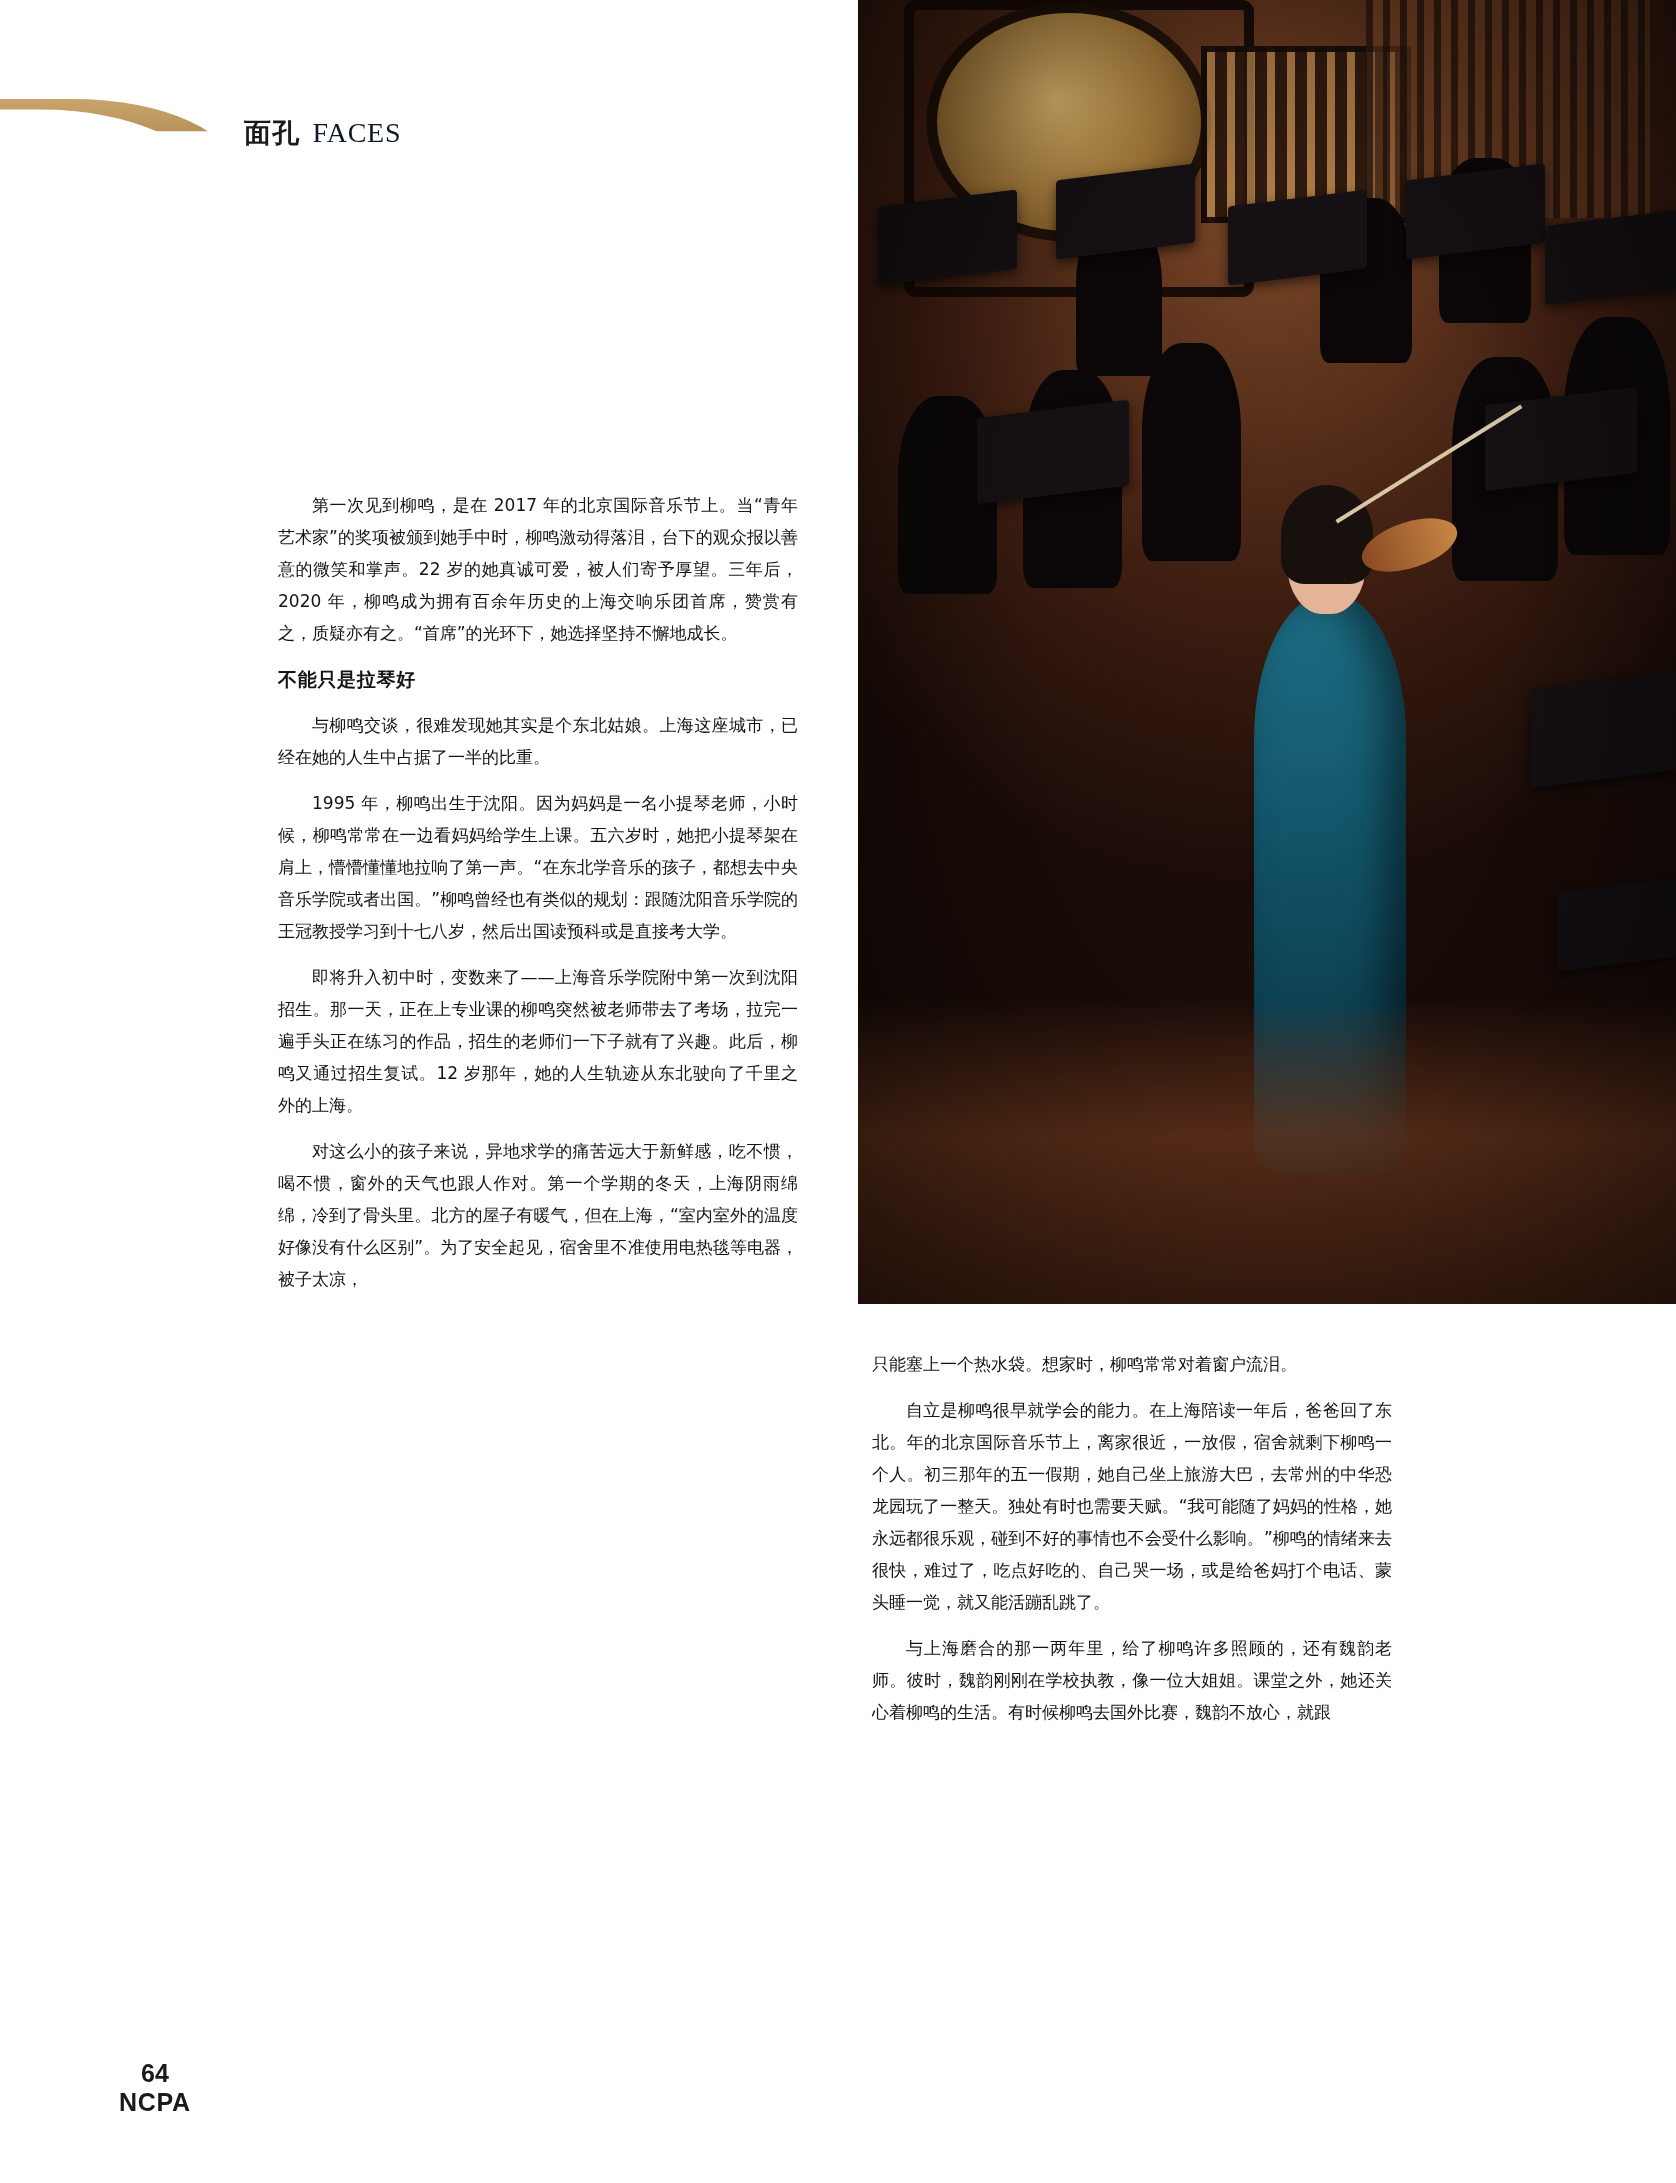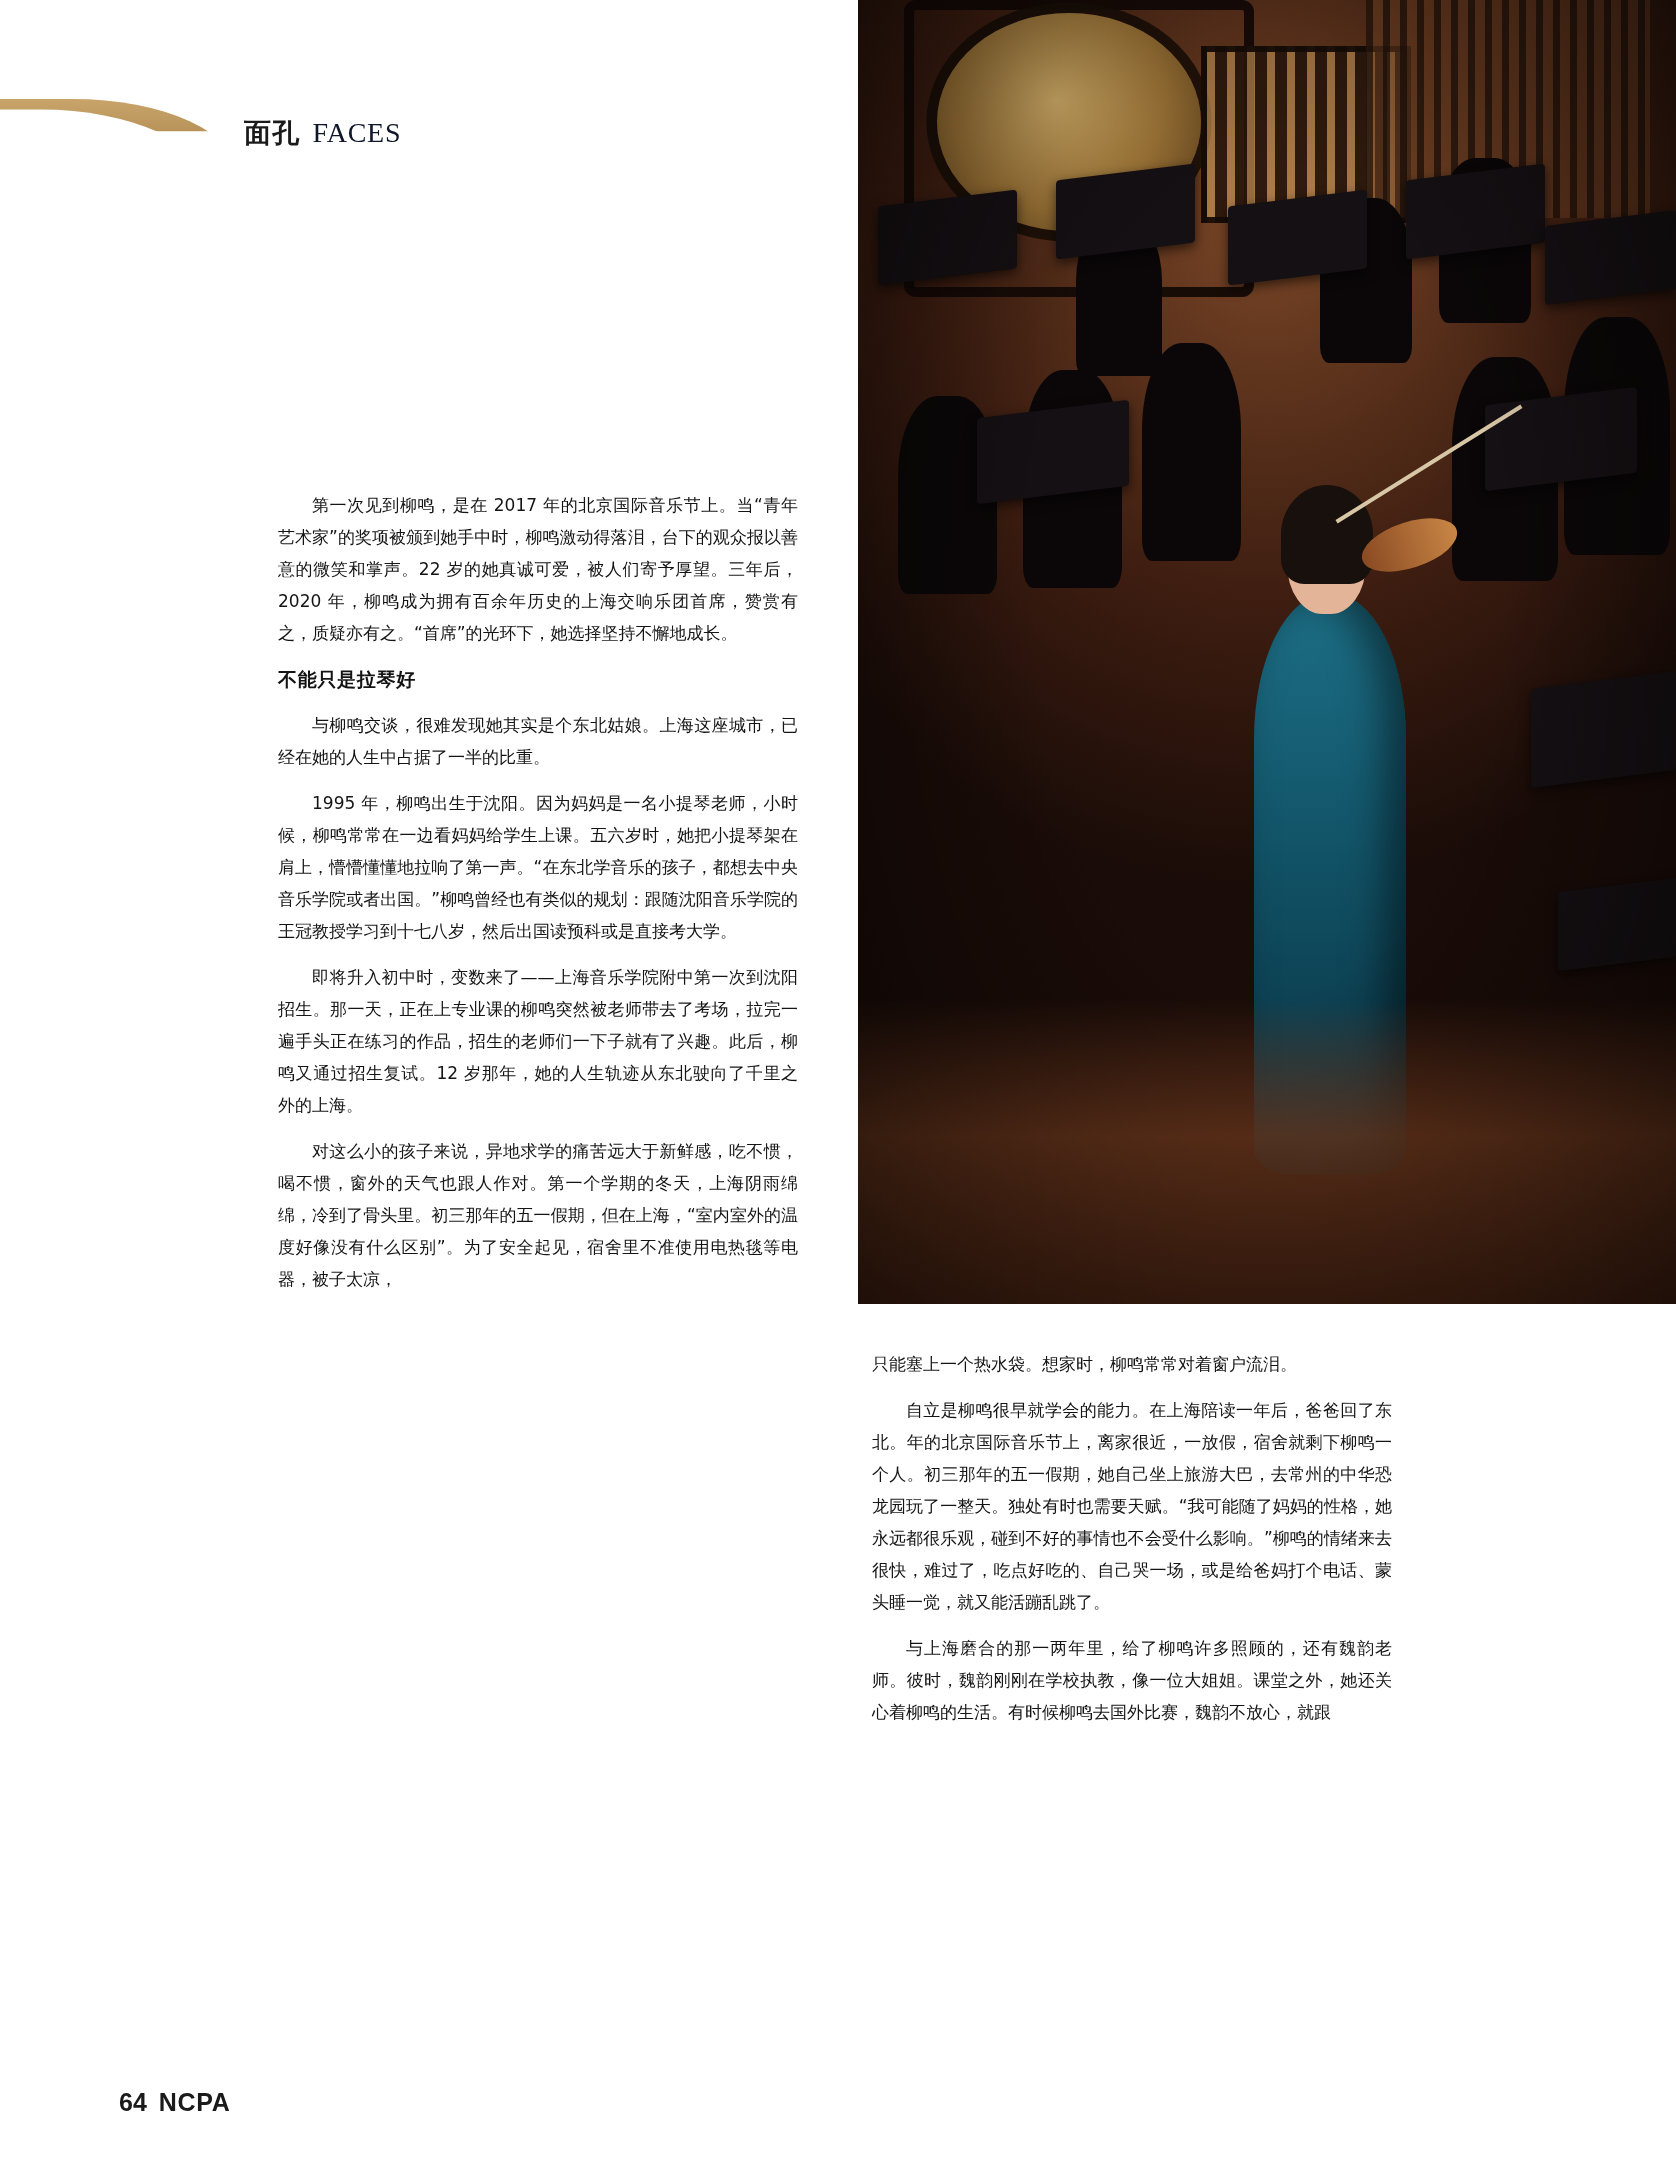--- a/index.html
+++ b/index.html
@@ -212,22 +212,22 @@
     top: 1334px;
     width: 548px;
   }
 
   
   .footer {
     position: absolute;
     left: 119px;
     bottom: 66px;
     display: flex;
-    align-items: flex-start;
-    gap: 12px;
+    align-items: center;
+    flex-direction: column;
   }
   .folio-num {
     font-size: 25px;
     font-weight: bold;
     font-family: "Liberation Sans", sans-serif;
   }
   .folio-brand {
     font-size: 25px;
     font-weight: bold;
     letter-spacing: 0.7px;
@@ -281,21 +281,21 @@
   <div class="floor"></div>
   <div class="vignette"></div>
 </div>
 
 <div class="col" id="col-left">
   <p class="indent">第一次见到柳鸣，是在 2017 年的北京国际音乐节上。当“青年艺术家”的奖项被颁到她手中时，柳鸣激动得落泪，台下的观众报以善意的微笑和掌声。22 岁的她真诚可爱，被人们寄予厚望。三年后，2020 年，柳鸣成为拥有百余年历史的上海交响乐团首席，赞赏有之，质疑亦有之。“首席”的光环下，她选择坚持不懈地成长。</p>
   <p class="subhead">不能只是拉琴好</p>
   <p class="indent">与柳鸣交谈，很难发现她其实是个东北姑娘。上海这座城市，已经在她的人生中占据了一半的比重。</p>
   <p class="indent">1995 年，柳鸣出生于沈阳。因为妈妈是一名小提琴老师，小时候，柳鸣常常在一边看妈妈给学生上课。五六岁时，她把小提琴架在肩上，懵懵懂懂地拉响了第一声。“在东北学音乐的孩子，都想去中央音乐学院或者出国。”柳鸣曾经也有类似的规划：跟随沈阳音乐学院的王冠教授学习到十七八岁，然后出国读预科或是直接考大学。</p>
   <p class="indent">即将升入初中时，变数来了——上海音乐学院附中第一次到沈阳招生。那一天，正在上专业课的柳鸣突然被老师带去了考场，拉完一遍手头正在练习的作品，招生的老师们一下子就有了兴趣。此后，柳鸣又通过招生复试。12 岁那年，她的人生轨迹从东北驶向了千里之外的上海。</p>
-  <p class="indent">对这么小的孩子来说，异地求学的痛苦远大于新鲜感，吃不惯，喝不惯，窗外的天气也跟人作对。第一个学期的冬天，上海阴雨绵绵，冷到了骨头里。初三那年的五一假期，但在上海，“室内室外的温度好像没有什么区别”。为了安全起见，宿舍里不准使用电热毯等电器，被子太凉，</p>
+  <p class="indent">对这么小的孩子来说，异地求学的痛苦远大于新鲜感，吃不惯，喝不惯，窗外的天气也跟人作对。第一个学期的冬天，上海阴雨绵绵，冷到了骨头里。北方的屋子有暖气，但在上海，“室内室外的温度好像没有什么区别”。为了安全起见，宿舍里不准使用电热毯等电器，被子太凉，</p>
 </div>
 
 <div class="col" id="col-right-top">
   <p>只能塞上一个热水袋。想家时，柳鸣常常对着窗户流泪。</p>
   <p class="indent">自立是柳鸣很早就学会的能力。在上海陪读一年后，爸爸回了东北。年的北京国际音乐节上，离家很近，一放假，宿舍就剩下柳鸣一个人。初三那年的五一假期，她自己坐上旅游大巴，去常州的中华恐龙园玩了一整天。独处有时也需要天赋。“我可能随了妈妈的性格，她永远都很乐观，碰到不好的事情也不会受什么影响。”柳鸣的情绪来去很快，难过了，吃点好吃的、自己哭一场，或是给爸妈打个电话、蒙头睡一觉，就又能活蹦乱跳了。</p>
   <p class="indent">与上海磨合的那一两年里，给了柳鸣许多照顾的，还有魏韵老师。彼时，魏韵刚刚在学校执教，像一位大姐姐。课堂之外，她还关心着柳鸣的生活。有时候柳鸣去国外比赛，魏韵不放心，就跟</p>
 </div>
 
 <div class="footer">
   <span class="folio-num">64</span>

